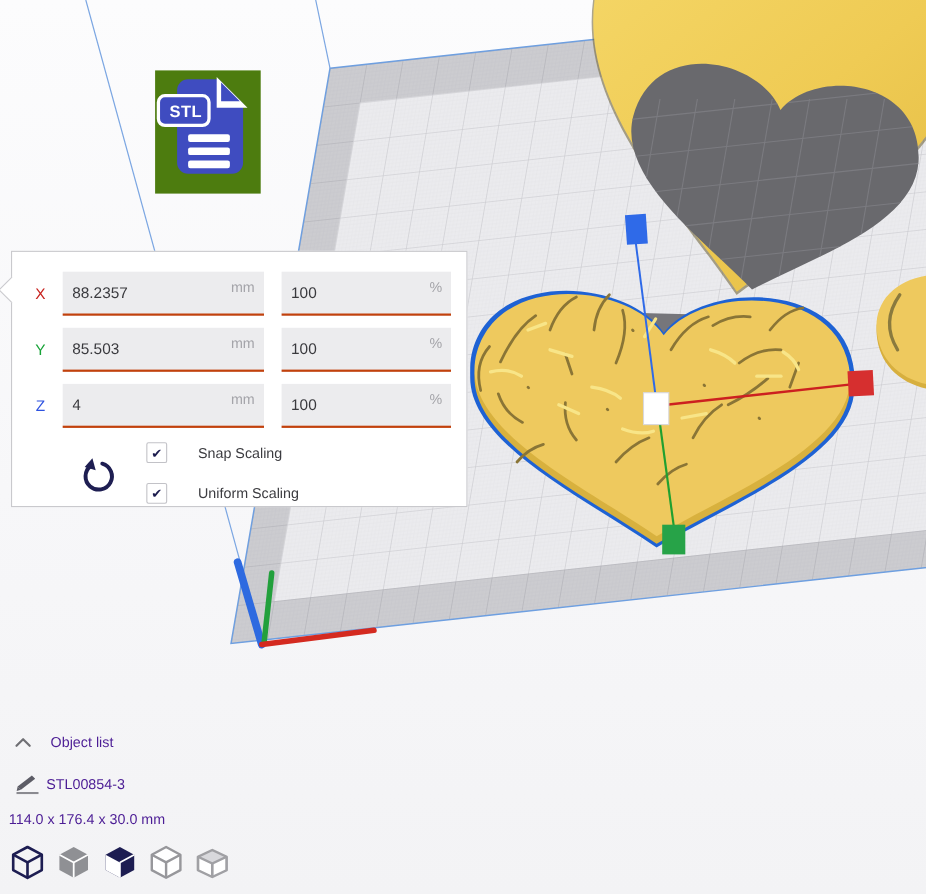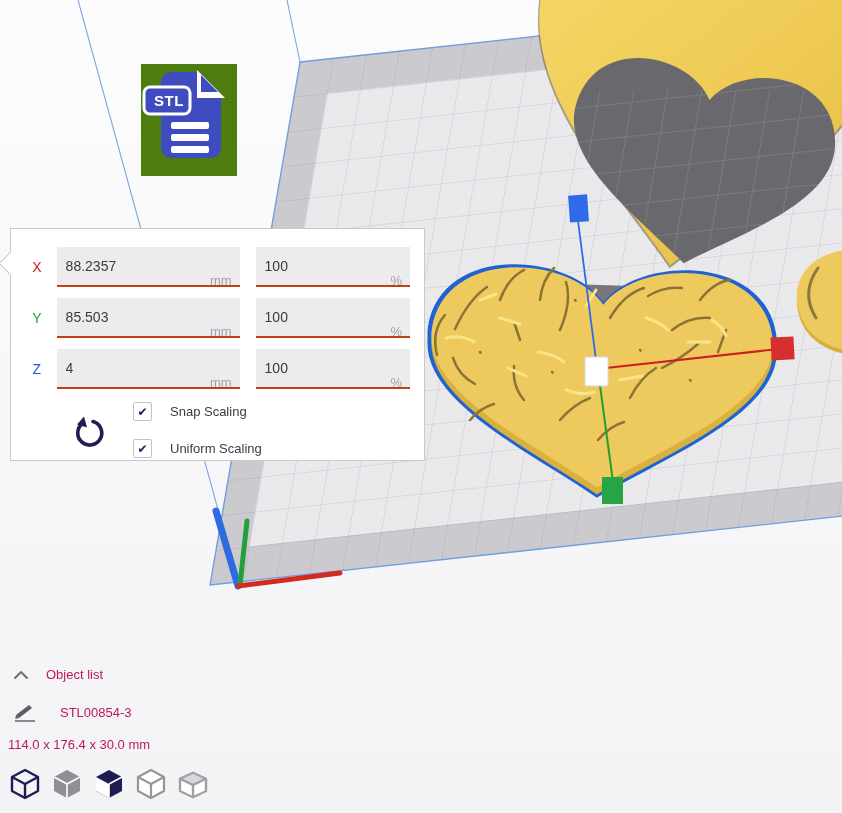--- a/index.html
+++ b/index.html
@@ -32,42 +32,42 @@
   .axis-x{color:#c8231f;}
   .axis-y{color:#17a337;}
   .axis-z{color:#2d52e0;}
   .field{position:relative;height:40px;background:#ececee;border-bottom:2px solid #c2410c;box-sizing:border-box;}
   .field.mm{width:186px;margin-right:16px;}
   .field.pct{width:157px;}
   .field input{
     position:absolute;inset:0;width:100%;height:100%;border:none;background:transparent;
     font-family:"Liberation Sans",sans-serif;font-size:14px;color:#3a3a3e;padding:0 34px 0 9px;outline:none;box-sizing:border-box;
   }
-  .unit{position:absolute;right:8px;top:6px;font-size:13px;color:#a4a4a9;pointer-events:none;margin-top:20px;}
+  .unit{position:absolute;right:8px;top:6px;font-size:13px;color:#a4a4a9;pointer-events:none;}
   .panel-lower{position:relative;height:90px;}
   .reset-btn{position:absolute;left:44px;top:14px;width:38px;height:38px;cursor:pointer;background:none;border:none;padding:0;}
   .cb-row{position:absolute;left:108px;display:flex;align-items:center;cursor:pointer;}
   .cb-row.first{top:2px;}
   .cb-row.second{top:39px;}
   .cb-box{
     width:17px;height:17px;background:#fff;border:1px solid #c2c2c7;border-radius:2px;
     display:flex;align-items:center;justify-content:center;
     font-size:12px;font-weight:bold;color:#1c1c4e;line-height:1;
   }
-  .cb-label{margin-left:18px;font-size:13px;color:#3c3c40;}
+  .cb-label{margin-left:28px;font-size:13px;color:#3c3c40;}
 
   
   .obj-area{position:absolute;left:0;top:655px;width:420px;height:158px;}
   .obj-row{position:absolute;display:flex;align-items:center;}
   .row-header{left:12px;top:12px;}
   .row-name{left:12px;top:47px;}
   .row-dims{left:8px;top:82px;}
-  .obj-text{font-size:13px;color:#be185d;}
+  .obj-text{font-size:13px;color:#4c1d95;}
   .row-header .obj-text{margin-left:16px;}
-  .row-name .obj-text{margin-left:22px;}
+  .row-name .obj-text{margin-left:4px;}
   .view-icons{position:absolute;left:8px;top:112px;display:flex;}
   .view-icons .vi{margin-right:8px;cursor:pointer;}
 </style>
 </head>
 <body>
 
 <svg class="viewport" width="842" height="813" viewBox="0 0 842 813">
   <defs>
     <pattern id="gmin" width="3.6" height="3.6" patternUnits="userSpaceOnUse">
       <path d="M3.6,0 H0 V3.6" fill="none" stroke="#e1e1e4" stroke-width="0.5"></path>

